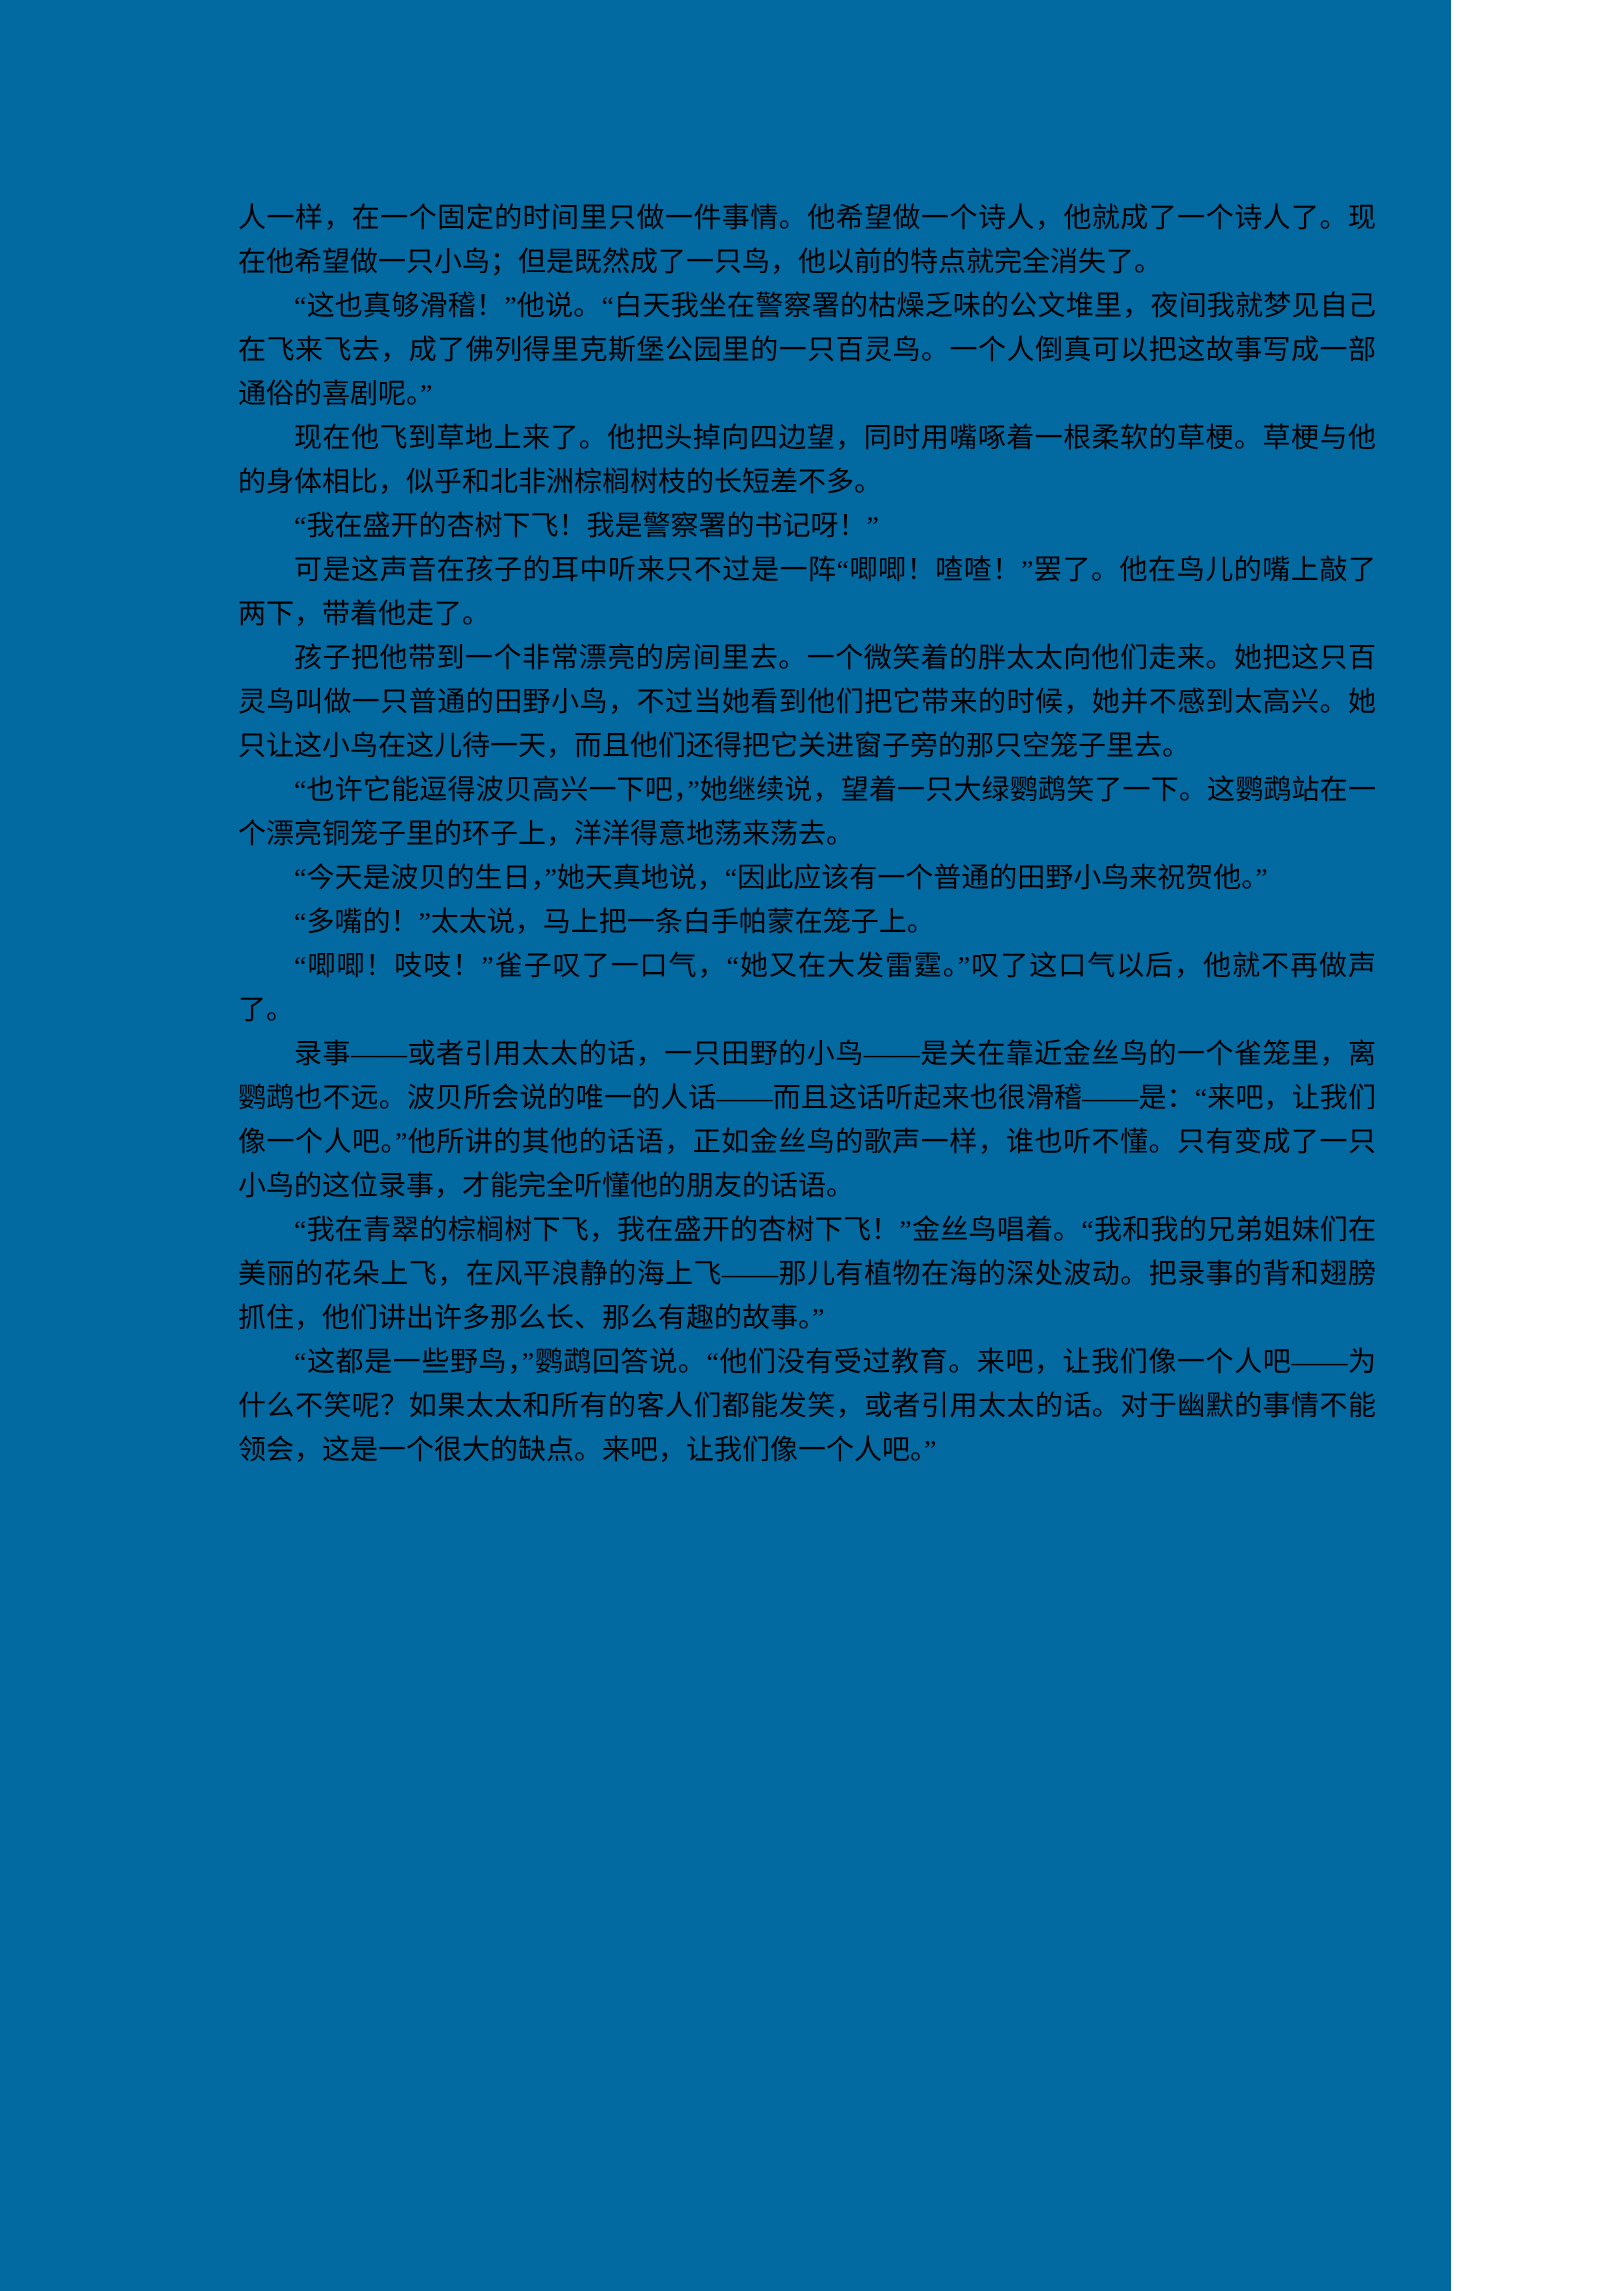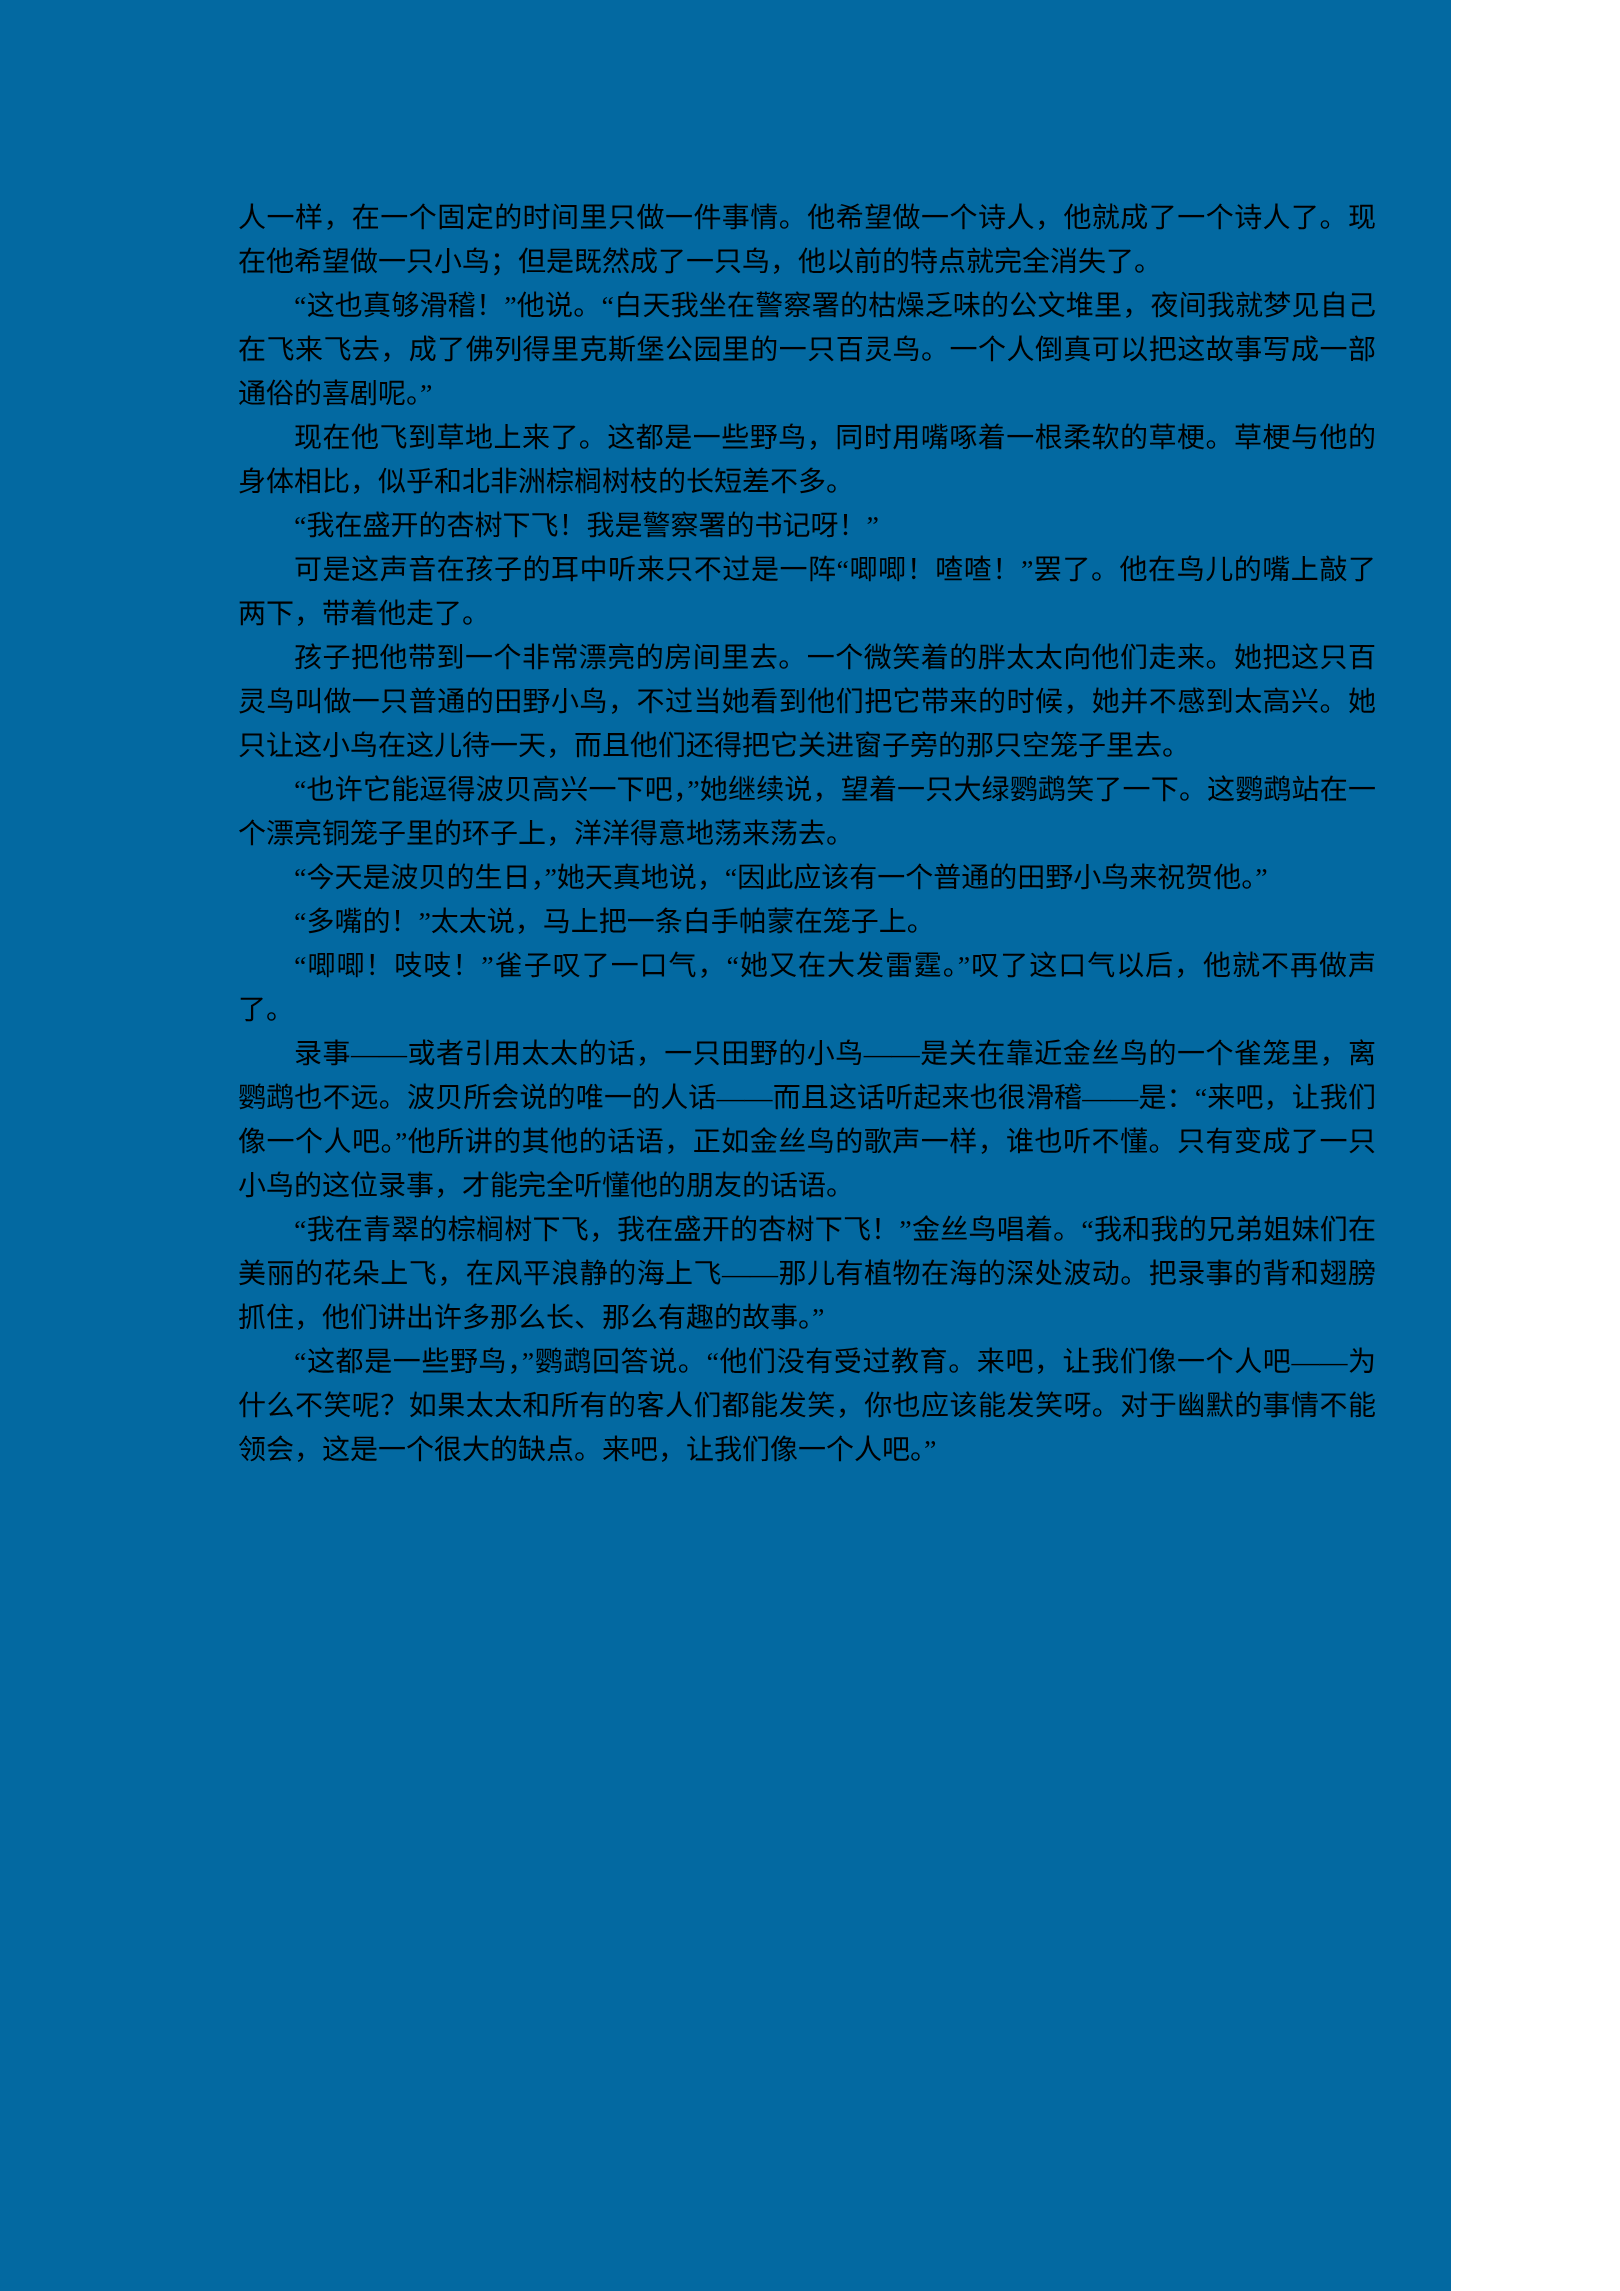--- a/index.html
+++ b/index.html
@@ -35,26 +35,26 @@
     text-indent: 0;
   }
 </style>
 </head>
 <body>
 
 <div class="page">
   <div class="text-block">
     <p class="noindent">人一样，在一个固定的时间里只做一件事情。他希望做一个诗人，他就成了一个诗人了。现在他希望做一只小鸟；但是既然成了一只鸟，他以前的特点就完全消失了。</p>
     <p>“这也真够滑稽！”他说。“白天我坐在警察署的枯燥乏味的公文堆里，夜间我就梦见自己在飞来飞去，成了佛列得里克斯堡公园里的一只百灵鸟。一个人倒真可以把这故事写成一部通俗的喜剧呢。”</p>
-    <p>现在他飞到草地上来了。这都是一些野鸟，同时用嘴啄着一根柔软的草梗。草梗与他的身体相比，似乎和北非洲棕榈树枝的长短差不多。</p>
+    <p>现在他飞到草地上来了。他把头掉向四边望，同时用嘴啄着一根柔软的草梗。草梗与他的身体相比，似乎和北非洲棕榈树枝的长短差不多。</p>
     <p>“我在盛开的杏树下飞！我是警察署的书记呀！”</p>
     <p>可是这声音在孩子的耳中听来只不过是一阵“唧唧！喳喳！”罢了。他在鸟儿的嘴上敲了两下，带着他走了。</p>
     <p>孩子把他带到一个非常漂亮的房间里去。一个微笑着的胖太太向他们走来。她把这只百灵鸟叫做一只普通的田野小鸟，不过当她看到他们把它带来的时候，她并不感到太高兴。她只让这小鸟在这儿待一天，而且他们还得把它关进窗子旁的那只空笼子里去。</p>
     <p>“也许它能逗得波贝高兴一下吧，”她继续说，望着一只大绿鹦鹉笑了一下。这鹦鹉站在一个漂亮铜笼子里的环子上，洋洋得意地荡来荡去。</p>
     <p>“今天是波贝的生日，”她天真地说，“因此应该有一个普通的田野小鸟来祝贺他。”</p>
     <p>“多嘴的！”太太说，马上把一条白手帕蒙在笼子上。</p>
     <p>“唧唧！吱吱！”雀子叹了一口气，“她又在大发雷霆。”叹了这口气以后，他就不再做声了。</p>
     <p>录事——或者引用太太的话，一只田野的小鸟——是关在靠近金丝鸟的一个雀笼里，离鹦鹉也不远。波贝所会说的唯一的人话——而且这话听起来也很滑稽——是：“来吧，让我们像一个人吧。”他所讲的其他的话语，正如金丝鸟的歌声一样，谁也听不懂。只有变成了一只小鸟的这位录事，才能完全听懂他的朋友的话语。</p>
     <p>“我在青翠的棕榈树下飞，我在盛开的杏树下飞！”金丝鸟唱着。“我和我的兄弟姐妹们在美丽的花朵上飞，在风平浪静的海上飞——那儿有植物在海的深处波动。把录事的背和翅膀抓住，他们讲出许多那么长、那么有趣的故事。”</p>
-    <p>“这都是一些野鸟，”鹦鹉回答说。“他们没有受过教育。来吧，让我们像一个人吧——为什么不笑呢？如果太太和所有的客人们都能发笑，你也应该能发笑呀。对于幽默的事情不能领会，这是一个很大的缺点。来吧，让我们像一个人吧。”</p>
+    <p>“这都是一些野鸟，”鹦鹉回答说。“他们没有受过教育。来吧，让我们像一个人吧——为什么不笑呢？如果太太和所有的客人们都能发笑，或者引用太太的话。对于幽默的事情不能领会，这是一个很大的缺点。来吧，让我们像一个人吧。”</p>
   </div>
 </div>
 
 
 </body></html>

